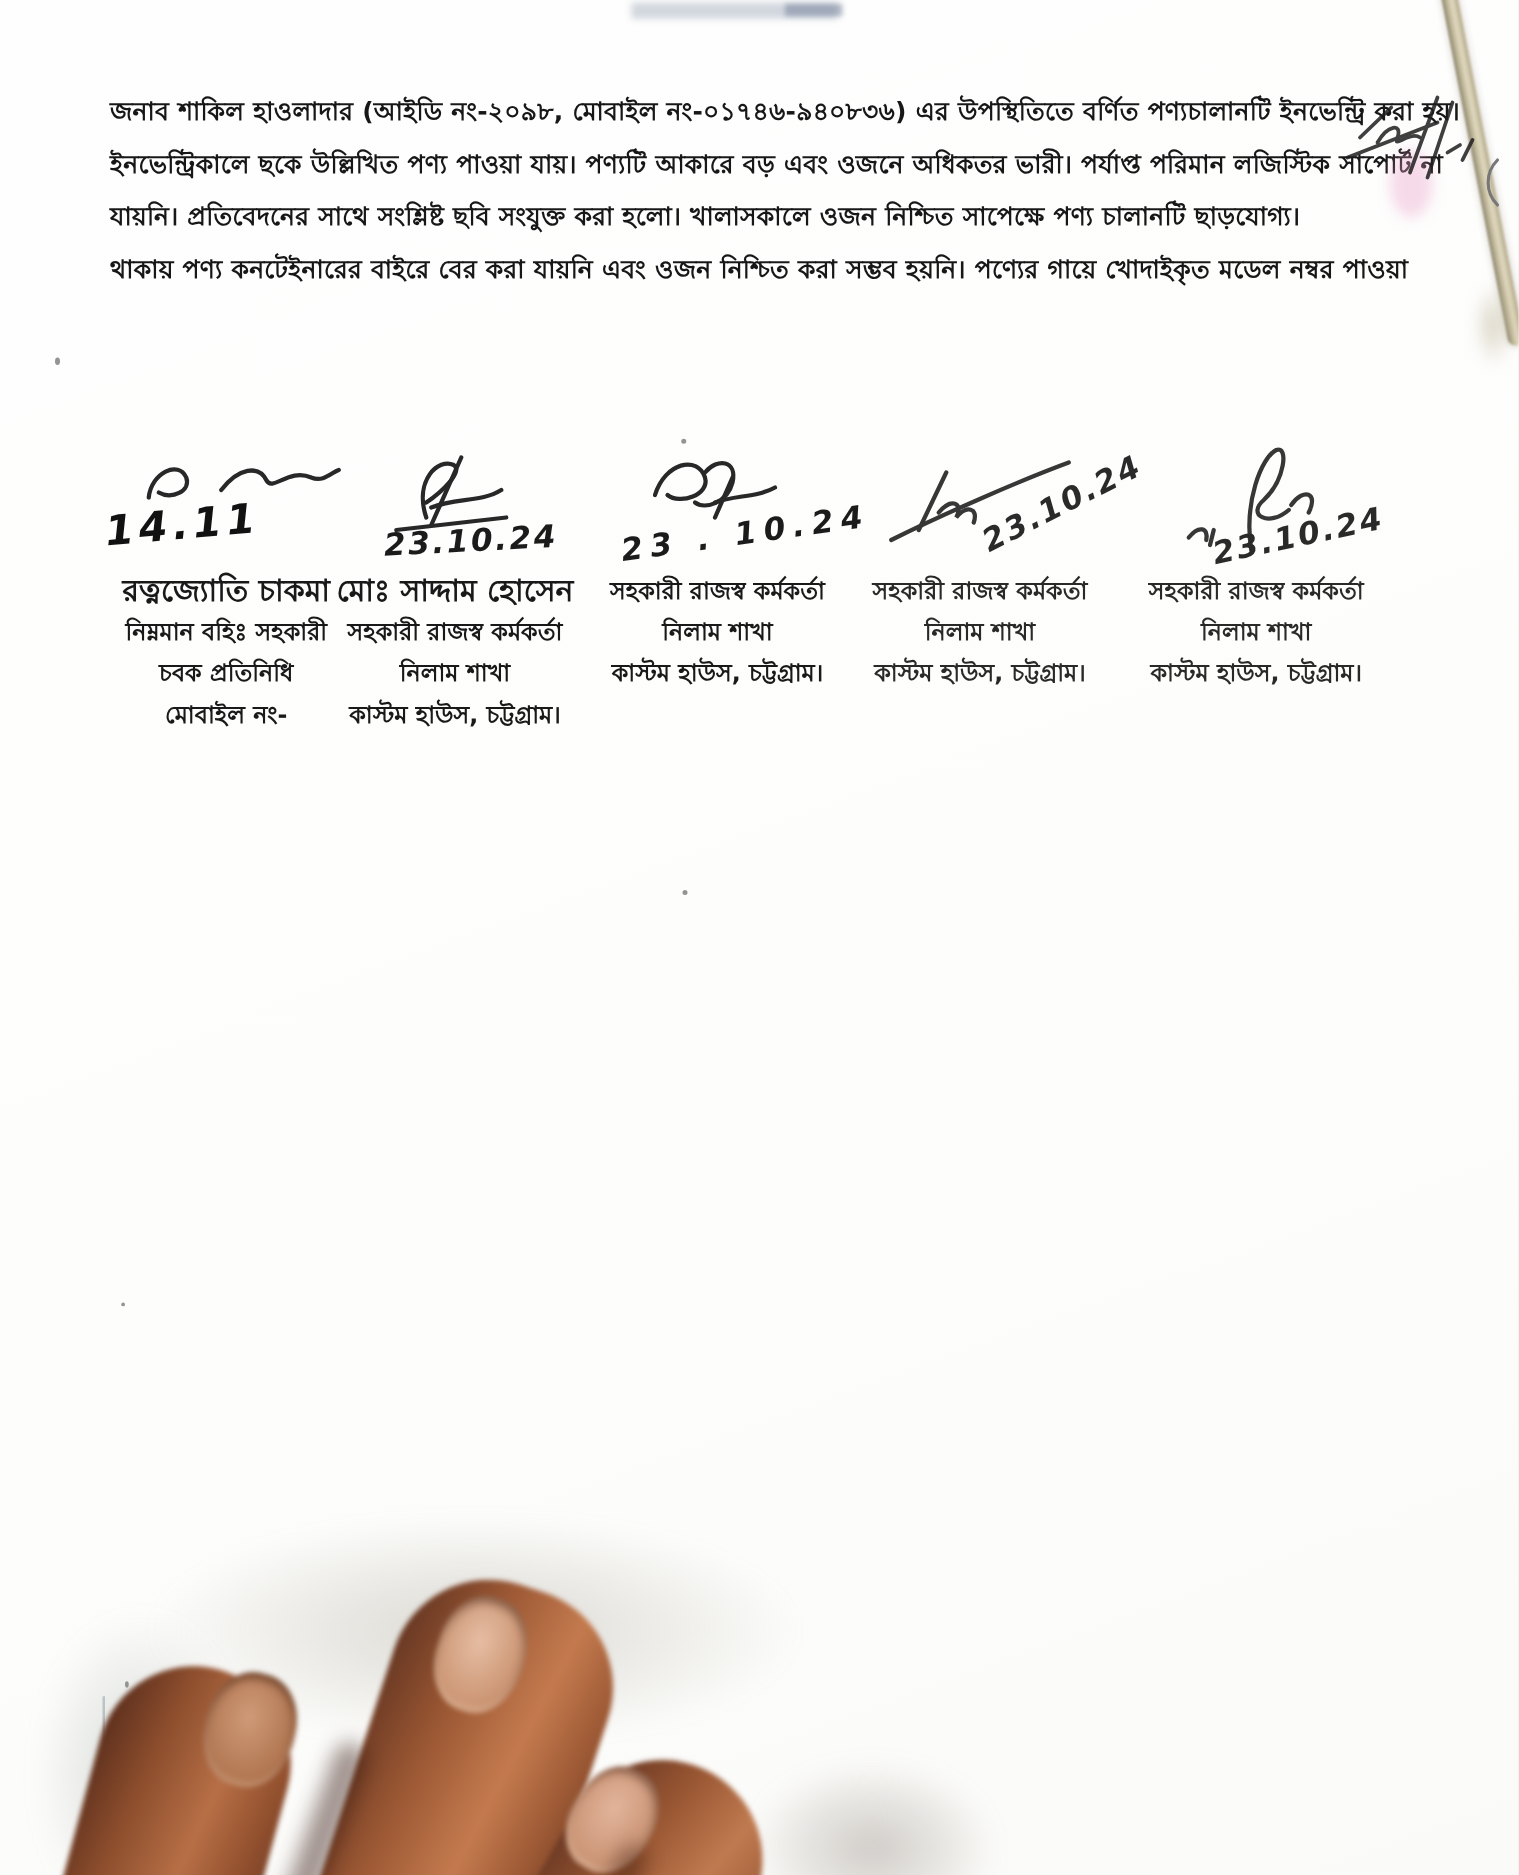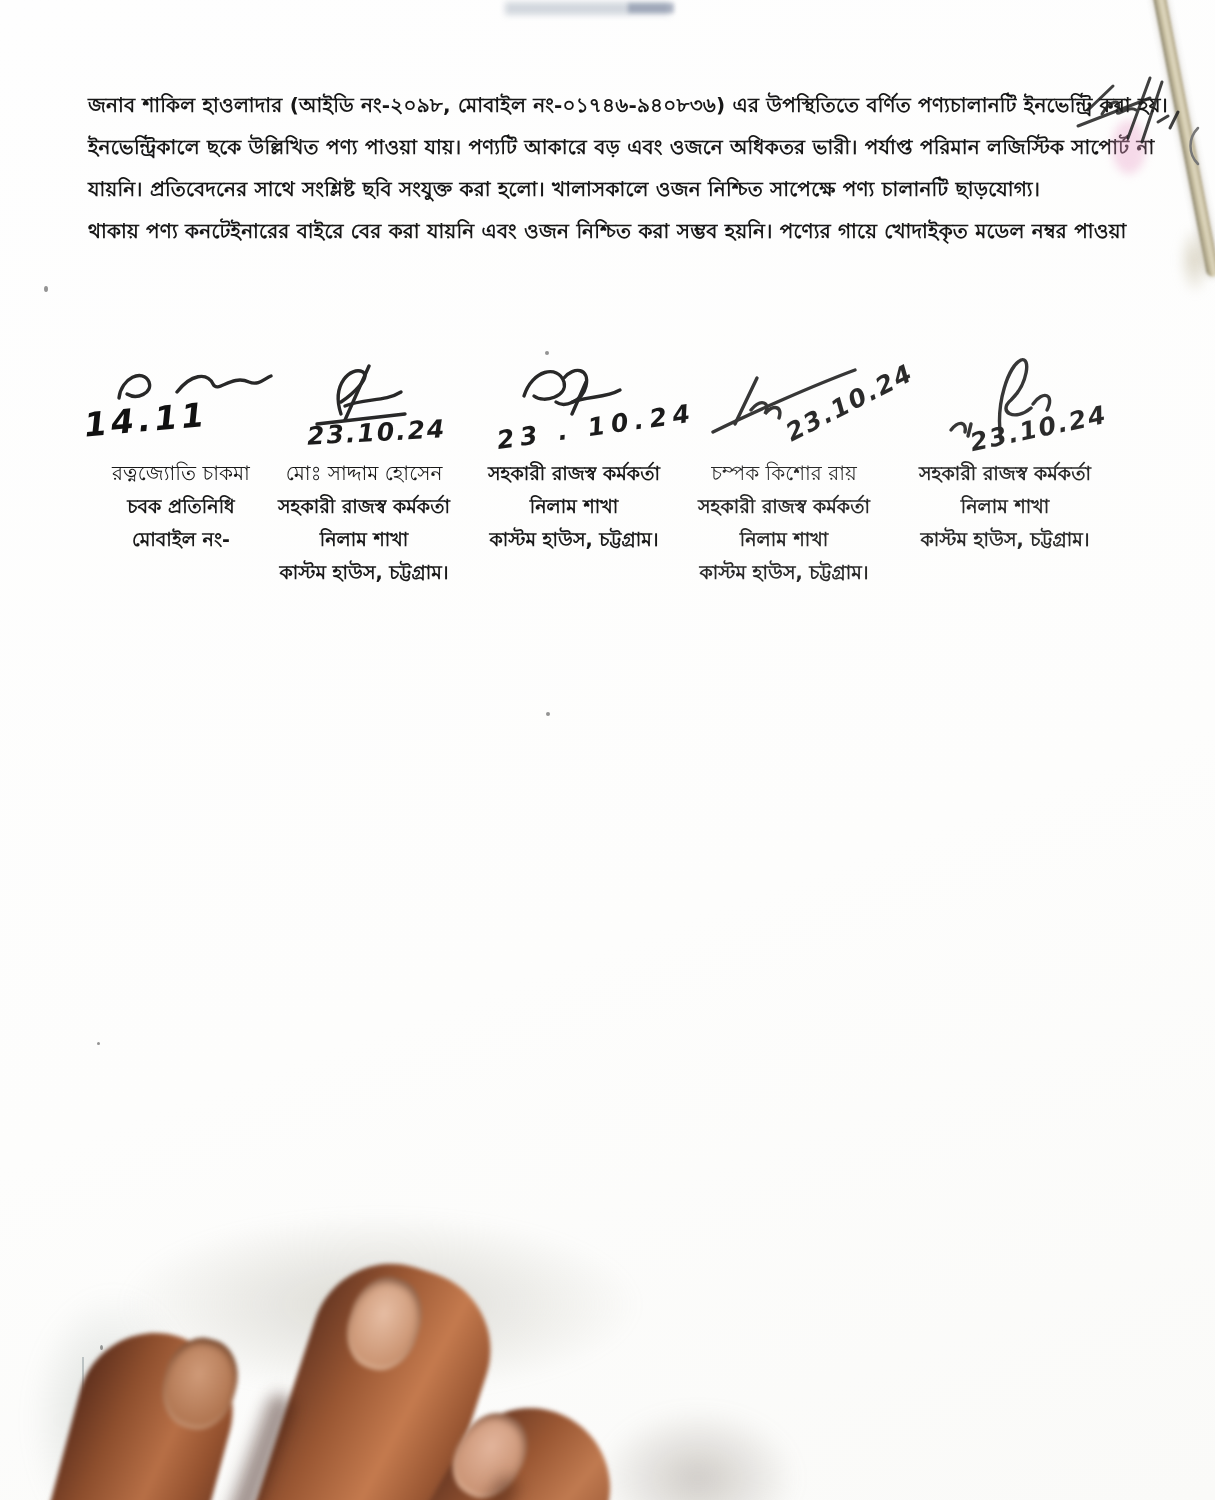--- a/index.html
+++ b/index.html
@@ -5,28 +5,28 @@
   html,body{margin:0;padding:0;background:#e8e8e8;}
   .page{
     position:relative;width:1215px;height:1500px;margin:0 auto;
     background:linear-gradient(160deg,#fefefe 0%,#fdfdfc 60%,#fafaf8 100%);
     overflow:hidden;
     font-family:"DejaVu Sans","Liberation Sans",sans-serif;
   }
   
   .para{position:absolute;left:88px;color:#171717;font-weight:700;font-size:20px;letter-spacing:.2px;z-index:1;}
   .para .ln{white-space:nowrap;height:42px;line-height:42px;}
-  #p1{top:84px;}
+  #p1{top:68px;}
   #p2{top:246px;}
   
   .sig-block{position:absolute;text-align:center;color:#191919;z-index:2;}
   .sig-area{position:relative;height:95px;}
   #sb5 .sig-area{height:105px;}
   .sig-svg{position:absolute;left:50%;transform:translateX(-50%);}
-  .nm{font-size:20px;font-weight:400;line-height:33px;white-space:nowrap;}
+  .nm{font-size:24px;font-weight:700;line-height:33px;white-space:nowrap;}
   .tl{font-size:19px;font-weight:700;line-height:33px;white-space:nowrap;}
   .date{position:absolute;font-size:25px;font-weight:600;font-style:italic;color:#1b1b1b;white-space:nowrap;letter-spacing:2px;}
   .bigdate{position:absolute;font-size:33px;font-weight:700;font-style:italic;color:#111;letter-spacing:4px;}
   #sb1{left:60px;top:362px;width:242px;}
   #sb2{left:255px;top:362px;width:218px;}
   #sb3{left:462px;top:362px;width:224px;}
   #sb4{left:672px;top:362px;width:224px;}
   #sb5{left:885px;top:352px;width:240px;}
   .soft{filter:blur(.45px);opacity:.93;}
   #sb2 .date{top:56px;left:52px;transform:rotate(-3deg);}
@@ -104,20 +104,21 @@
     <div class="sig-area">
       <svg class="sig-svg" width="200" height="60" viewBox="0 0 200 60">
         <g fill="none" stroke="#161616" stroke-width="3.4" stroke-linecap="round" opacity=".92">
           <path d="M38,36 C40,16 62,6 68,20 C72,31 56,38 46,32"></path>
           <path d="M96,30 C110,12 126,10 132,22 C137,32 150,12 168,20 C178,24 184,16 190,14"></path>
         </g>
       </svg>
       <div class="bigdate">14.11</div>
     </div>
     <div class="nm">রত্নজ্যোতি চাকমা</div>
+    <div class="tl">নিম্নমান বহিঃ সহকারী</div>
     <div class="tl">চবক প্রতিনিধি</div>
     <div class="tl">মোবাইল নং-</div>
   </div>
 
   <div class="sig-block" id="sb2">
     <div class="sig-area">
       <svg class="sig-svg" width="150" height="70" viewBox="0 0 150 70">
         <g fill="none" stroke="#161616" stroke-width="3.4" stroke-linecap="round" opacity=".92">
           <path d="M52,52 C42,22 62,4 74,10 C82,15 64,32 52,40"></path>
           <path d="M80,4 L56,58"></path>
@@ -154,21 +155,20 @@
     <div class="sig-area">
       <svg class="sig-svg" width="170" height="80" viewBox="0 0 170 80">
         <g fill="none" stroke="#161616" stroke-width="3.4" stroke-linecap="round" opacity=".92">
           <path d="M36,62 L58,16"></path>
           <path d="M52,48 C62,36 72,40 66,52 C74,42 84,44 80,56"></path>
           <path d="M14,70 C54,50 118,22 156,8"></path>
         </g>
       </svg>
       <div class="date">23.10.24</div>
     </div>
-    <div class="nm">চম্পক কিশোর রায়</div>
     <div class="tl">সহকারী রাজস্ব কর্মকর্তা</div>
     <div class="tl">নিলাম শাখা</div>
     <div class="tl">কাস্টম হাউস, চট্টগ্রাম।</div>
   </div>
 
   <div class="sig-block soft" id="sb5">
     <div class="sig-area">
       <svg class="sig-svg" width="180" height="95" viewBox="0 0 180 95">
         <g fill="none" stroke="#161616" stroke-width="3.4" stroke-linecap="round" opacity=".92">
           <path d="M36,78 C44,68 52,70 50,80 M56,72 L53,84"></path>

